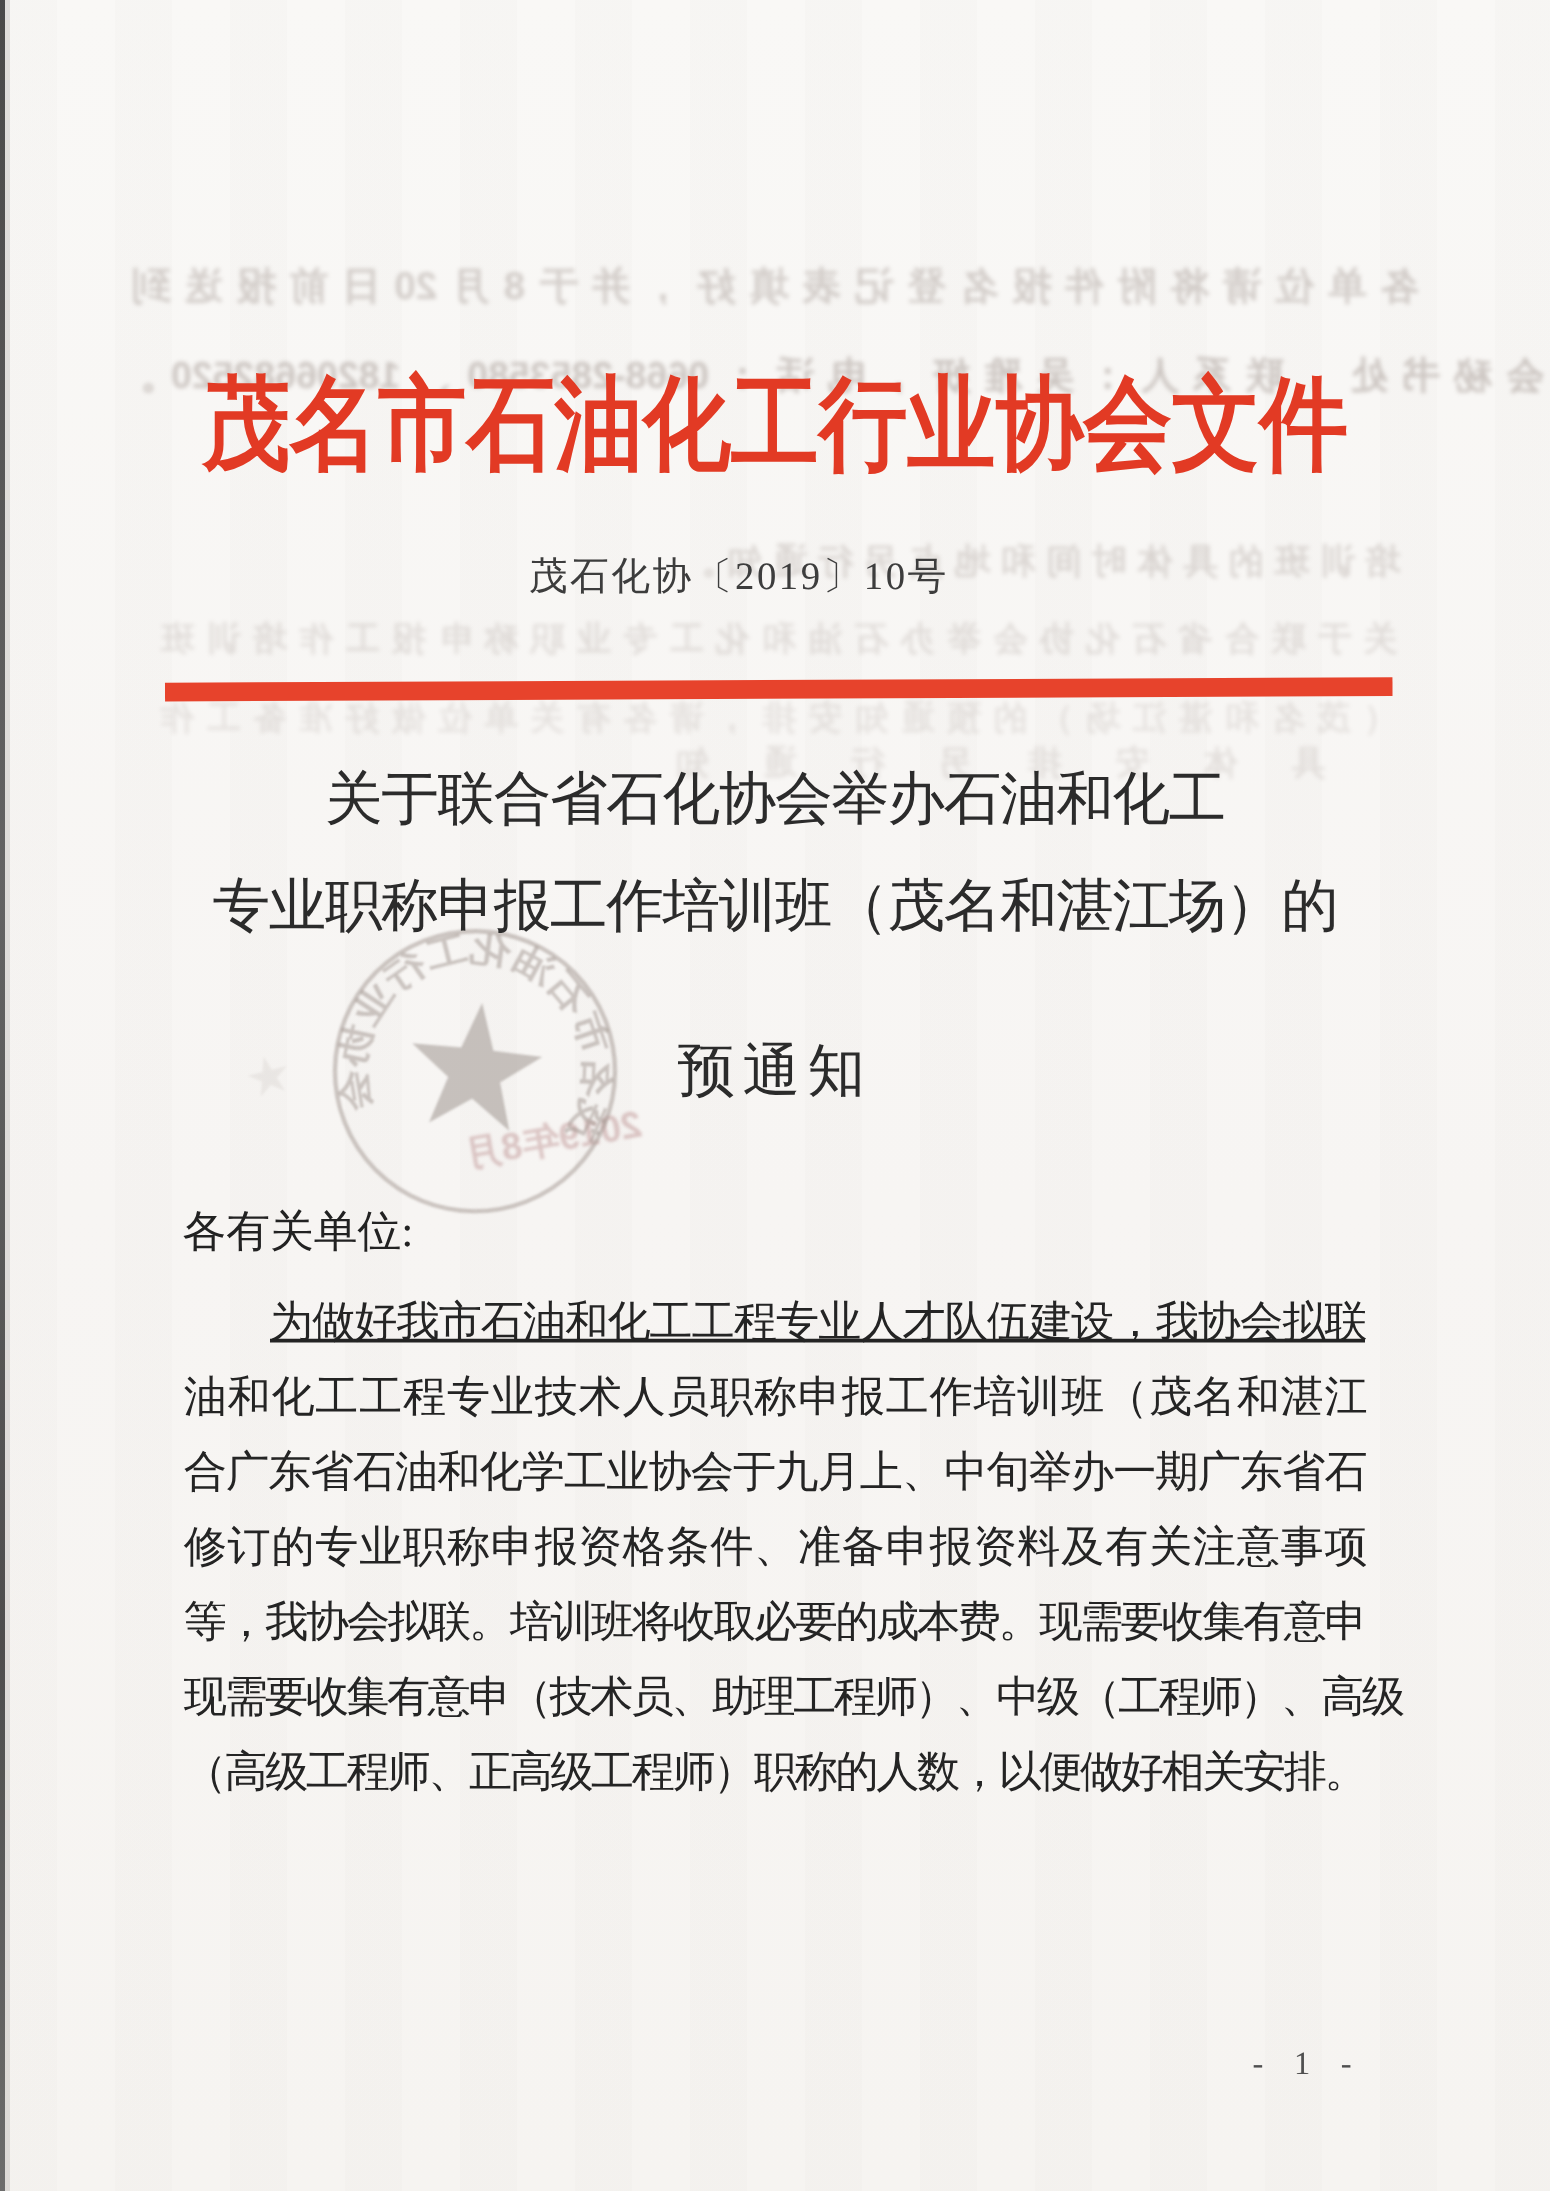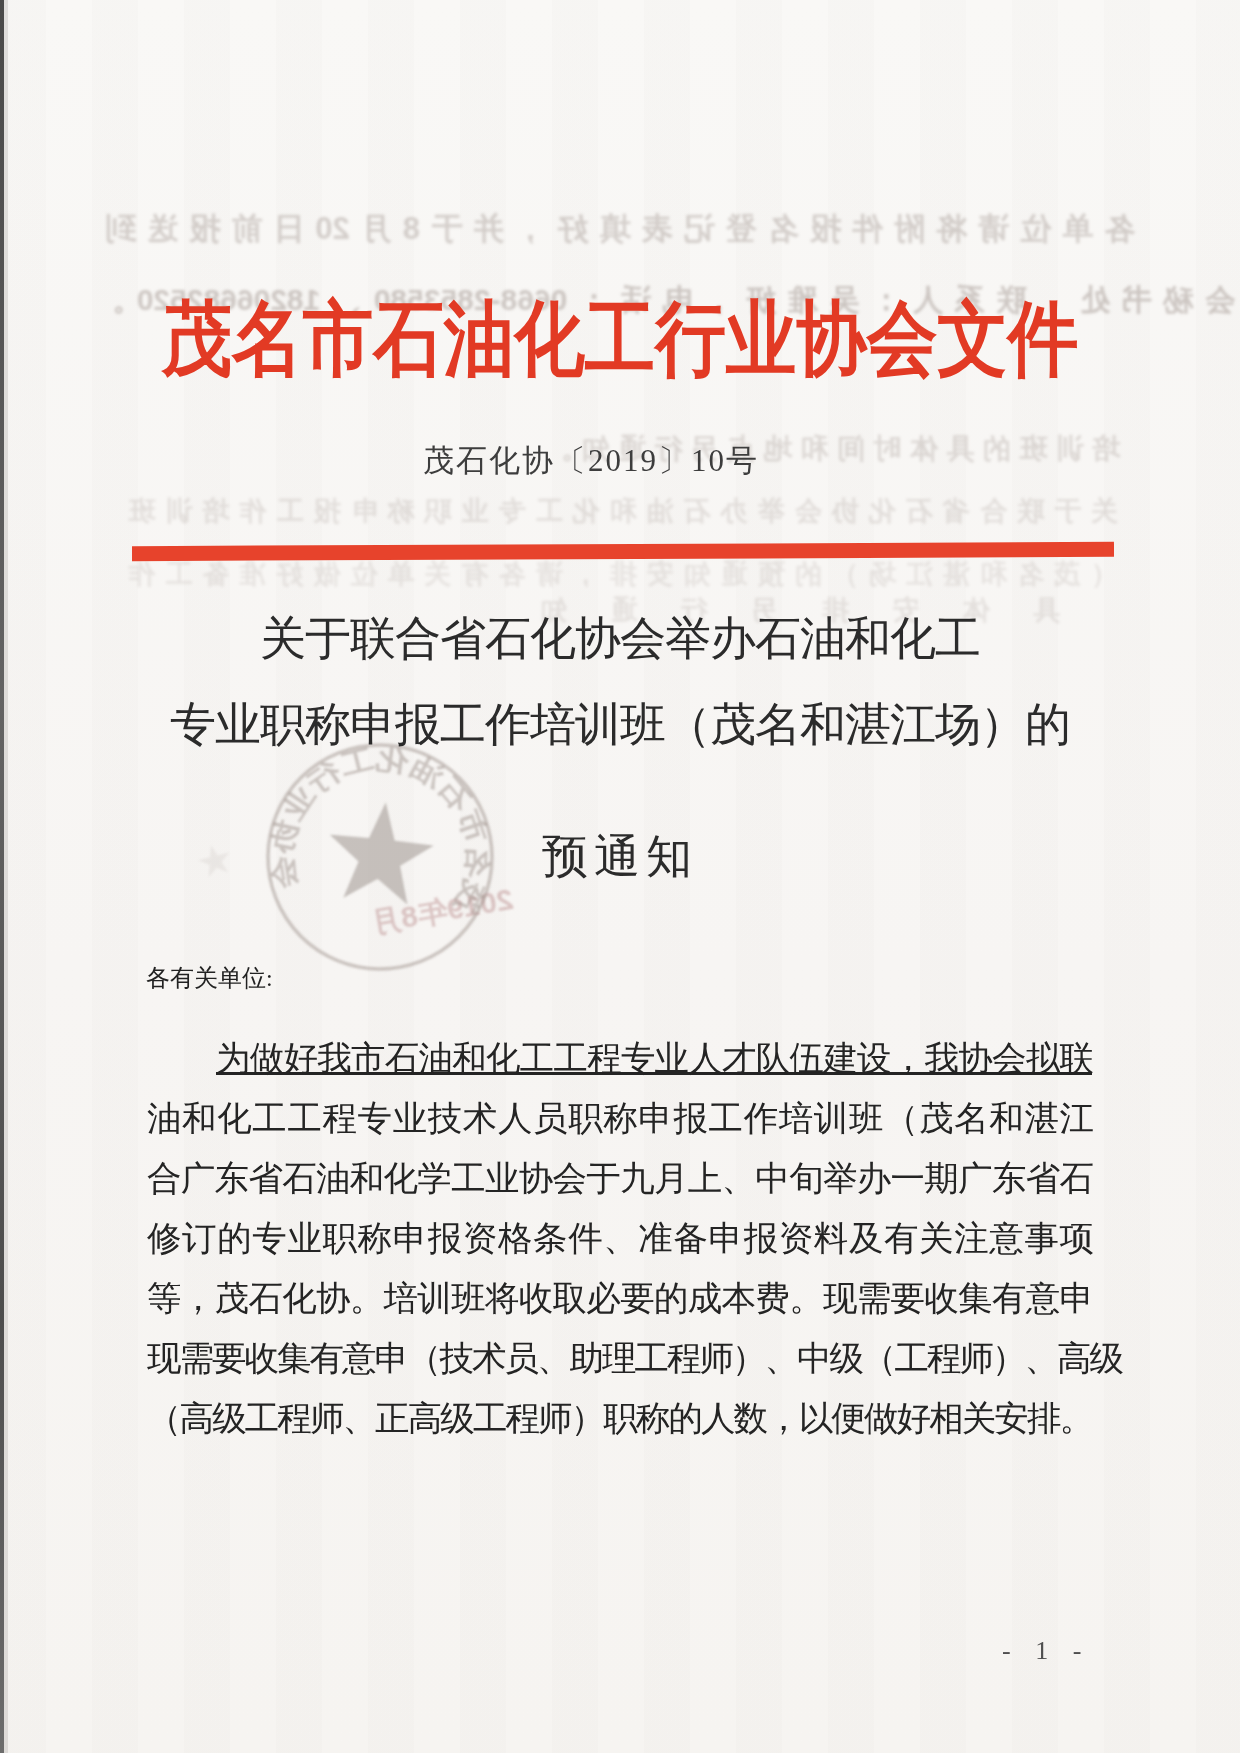--- a/index.html
+++ b/index.html
@@ -60,21 +60,21 @@
   .t2{top:694px;}
   .t3{top:826px;letter-spacing:6px;}
 
   
   .seal{position:absolute;left:258px;top:735px;width:244px;height:244px;
     transform:rotate(6deg);filter:blur(0.9px);z-index:1;}
   .mini-star{position:absolute;left:196px;top:836px;font-size:42px;color:#9b8f88;
     opacity:.12;transform:scaleX(-1) rotate(14deg);filter:blur(1px);z-index:1;}
 
   
-  .salutation{position:absolute;left:146px;top:962px;font-size:24px;color:#222;z-index:3;font-family:Liberation Serif, serif;}
+  .salutation{position:absolute;left:146px;top:962px;font-size:35px;color:#222;z-index:3;font-family:Liberation Serif, serif;}
   .body-block{position:absolute;left:147px;top:1028px;width:945px;z-index:3;
     font-size:34.5px;line-height:60px;letter-spacing:-2px;color:#242424;}
   .body-line{text-align:justify;text-align-last:justify;white-space:nowrap;}
   .body-line.indent{text-indent:69px;text-decoration:underline;}
 
   .page-number{position:absolute;top:1636px;left:1002px;font-size:26px;
     letter-spacing:9px;color:#4f4f4f;z-index:3;white-space:nowrap;}
 </style>
 </head>
 <body>
@@ -112,19 +112,19 @@
   <div class="doc-title t3">预通知</div>
   <div class="doc-title t2">专业职称申报工作培训班（茂名和湛江场）的</div>
 
   <div class="salutation">各有关单位:</div>
 
   <div class="body-block">
     <div class="body-line indent">为做好我市石油和化工工程专业人才队伍建设，我协会拟联</div>
     <div class="body-line">油和化工工程专业技术人员职称申报工作培训班（茂名和湛江</div>
     <div class="body-line">合广东省石油和化学工业协会于九月上、中旬举办一期广东省石</div>
     <div class="body-line">修订的专业职称申报资格条件、准备申报资料及有关注意事项</div>
-    <div class="body-line">等，茂石化协。培训班将收取必要的成本费。现需要收集有意申</div>
+    <div class="body-line">等，我协会拟联。培训班将收取必要的成本费。现需要收集有意申</div>
     <div class="body-line">现需要收集有意申（技术员、助理工程师）、中级（工程师）、高级</div>
     <div class="body-line">（高级工程师、正高级工程师）职称的人数，以便做好相关安排。</div>
   </div>
 
   <div class="page-number">- 1 -</div>
 </div>
 
 </body></html>

